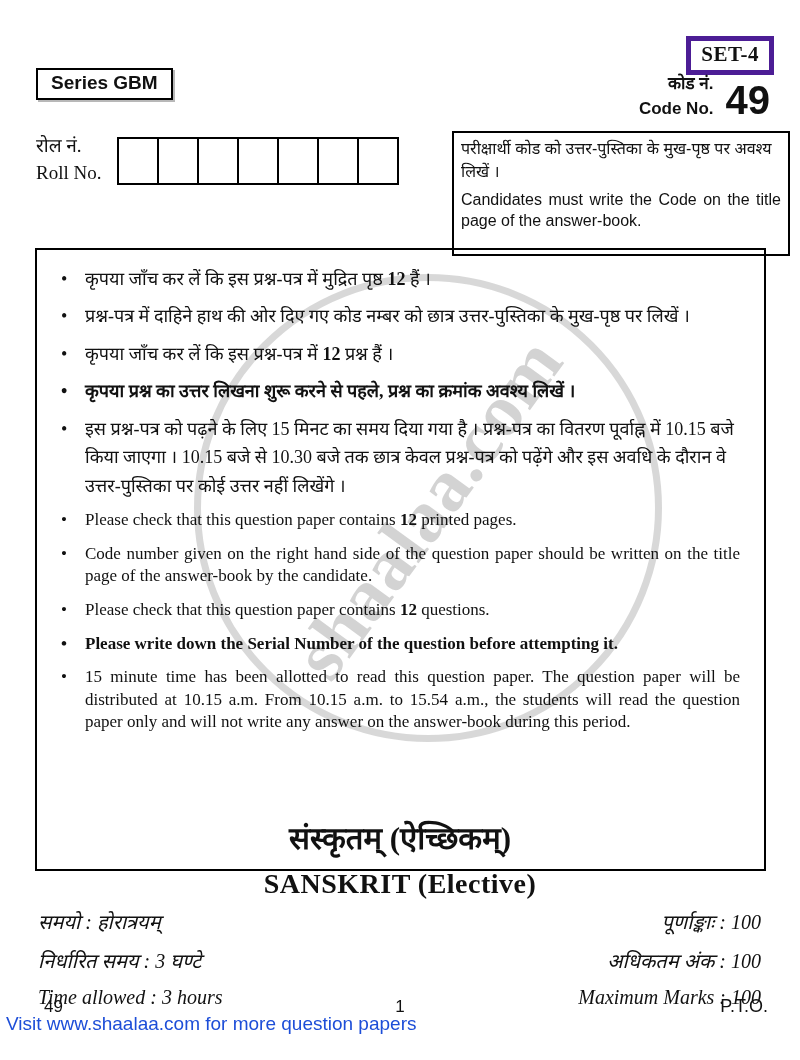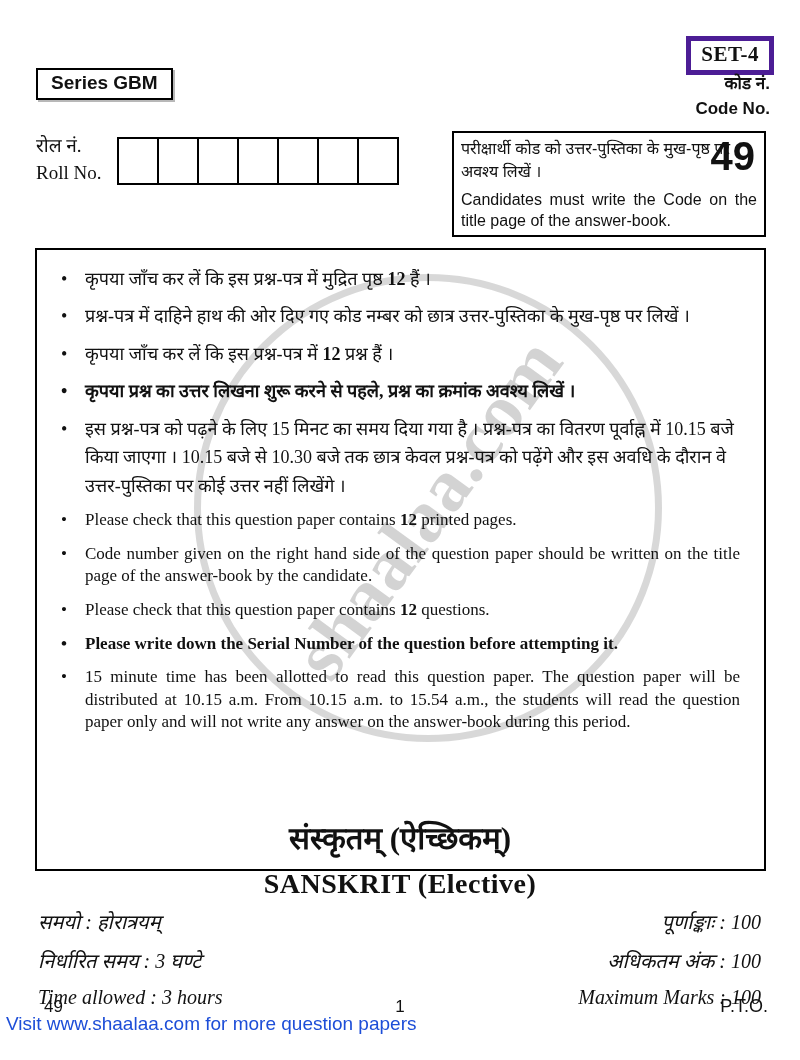--- a/index.html
+++ b/index.html
@@ -14,34 +14,34 @@
     padding:1px 10px 3px 10px;font-weight:bold;font-size:21px;letter-spacing:.5px;
   }
   .series-box{
     position:absolute;top:68px;left:36px;border:2px solid #000;
     padding:2px 13px 4px 13px;font-weight:bold;font-size:19px;
     font-family:"Liberation Sans","DejaVu Sans",sans-serif;
     box-shadow:2px 2px 0 rgba(0,0,0,.28);
   }
   .code-block{
     position:absolute;top:72px;right:30px;display:flex;align-items:center;gap:12px;
-    font-family:"Liberation Sans","DejaVu Sans",sans-serif;font-weight:bold;flex-direction:column;
+    font-family:"Liberation Sans","DejaVu Sans",sans-serif;font-weight:bold;
   }
   .code-labels{text-align:right;font-size:17px;line-height:1.45;}
   .code-value{font-size:40px;line-height:1;transform:translateY(3px);}
   
   .roll-block{position:absolute;top:133px;left:36px;display:flex;gap:16px;}
   .roll-labels{font-size:19px;line-height:1.42;white-space:nowrap;}
   .roll-cells{display:flex;margin-top:4px;}
   .roll-cell{width:38px;height:44px;border:2px solid #000;margin-left:-2px;background:#fff;}
   .roll-cell:first-child{margin-left:0;}
   
   .note-box{
-    position:absolute;top:131px;left:452px;width:314px;box-sizing:border-box;
-    border:2px solid #000;padding:5px 7px 3px 7px;
+    position:absolute;top:131px;left:452px;width:338px;box-sizing:border-box;
+    border:2px solid #000;padding:5px 7px 22px 7px;
     font-family:"Liberation Sans","DejaVu Sans",sans-serif;font-size:16px;
   }
   .note-hi{line-height:1.42;margin:0;}
   .note-en{line-height:1.3;margin:7px 0 0 0;text-align:justify;}
   
   .watermark{position:absolute;left:428px;top:508px;width:0;height:0;pointer-events:none;}
   .watermark-circle{
     position:absolute;left:-234px;top:-234px;width:468px;height:468px;
     border:7px solid rgba(168,168,168,.45);border-radius:50%;box-sizing:border-box;
   }

